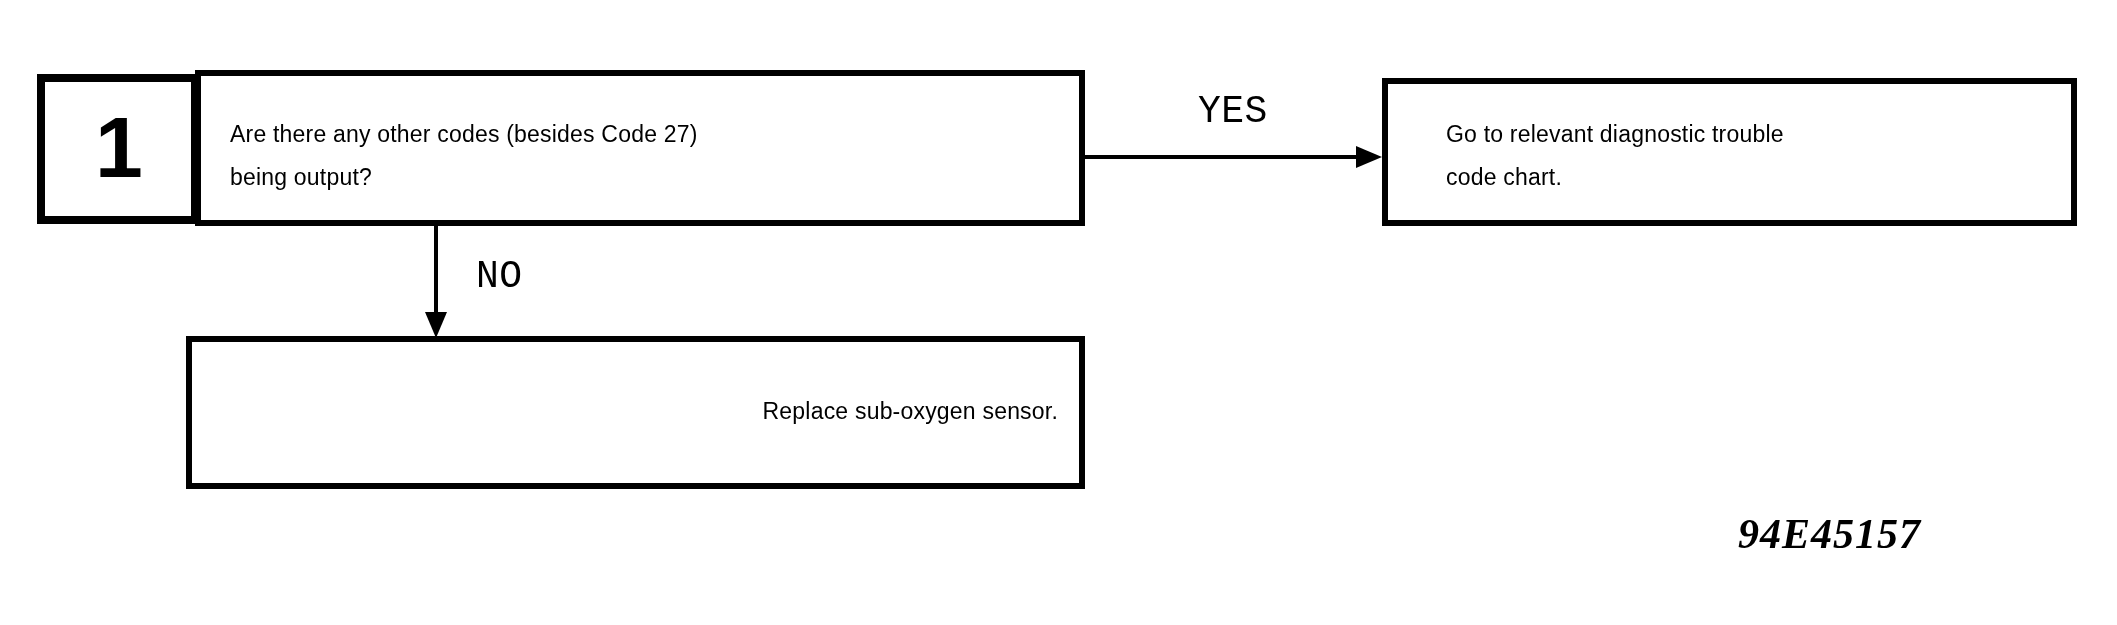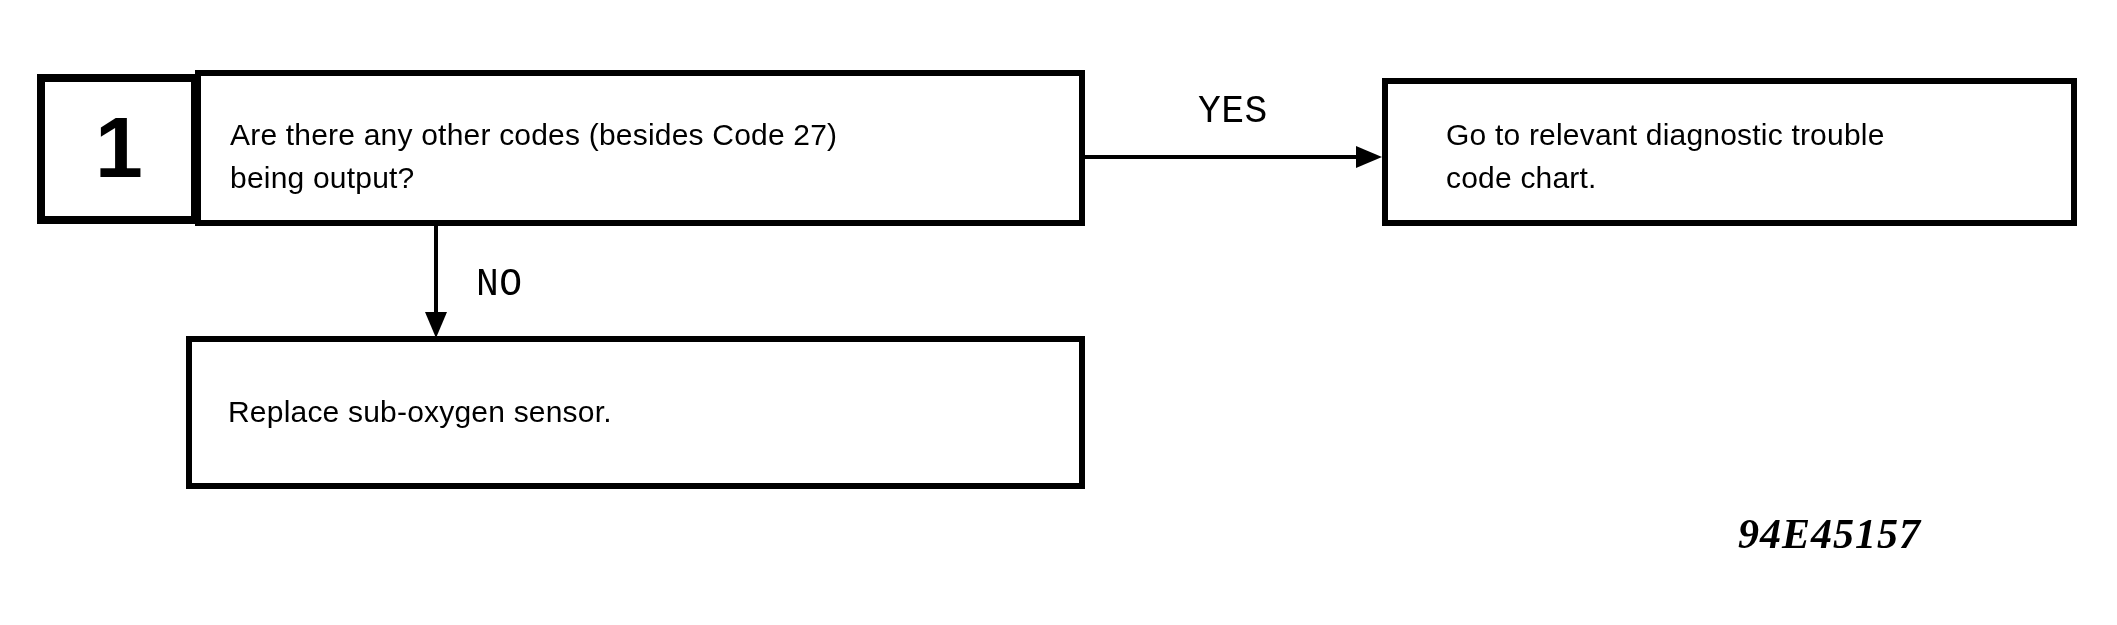--- a/index.html
+++ b/index.html
@@ -42,21 +42,21 @@
     font-size: 86px;
     line-height: 1;
     letter-spacing: -2px;
     padding-bottom: 4px;
   }
 
   
   .box-text {
     position: absolute;
     font-family: "Liberation Sans", sans-serif;
-    font-size: 30px;
+    font-size: 23px;
     line-height: 43px;
     white-space: pre-line;
     letter-spacing: 0.2px;
   }
 
   
   .branch-label {
     position: absolute;
     font-family: Liberation Mono, monospace;
     font-size: 38px;
@@ -119,20 +119,20 @@
   <div class="branch-label" style="left:1198px; top:93px;">YES</div>
   <div class="hline" style="left:1083px; top:155px; width:283px;"></div>
   <div class="arrow-right" style="left:1356px; top:146px;"></div>
 
   <div class="fbox" style="left:1382px; top:78px; width:695px; height:148px;"></div>
   <div class="box-text" style="left:1418px; top:113px; width:640px;margin-left:28px;">Go to relevant diagnostic trouble
 code chart.</div>
 
   <div class="vline" style="left:434px; top:224px; height:92px;"></div>
   <div class="arrow-down" style="left:425px; top:312px;"></div>
-  <div class="branch-label" style="left:476px; top:266px;">NO</div>
+  <div class="branch-label" style="left:476px; top:258px;">NO</div>
 
   <div class="fbox" style="left:186px; top:336px; width:899px; height:153px;"></div>
-  <div class="box-text" style="left:228px; top:390px; width:830px;">Replace sub-oxygen sensor.</div>
+  <div class="box-text" style="left:228px; top:390px; width:830px;text-align:right;">Replace sub-oxygen sensor.</div>
 
   <div class="figure-id" style="left:1738px; top:513px;">94E45157</div>
 
 </div>
 
 </body></html>

